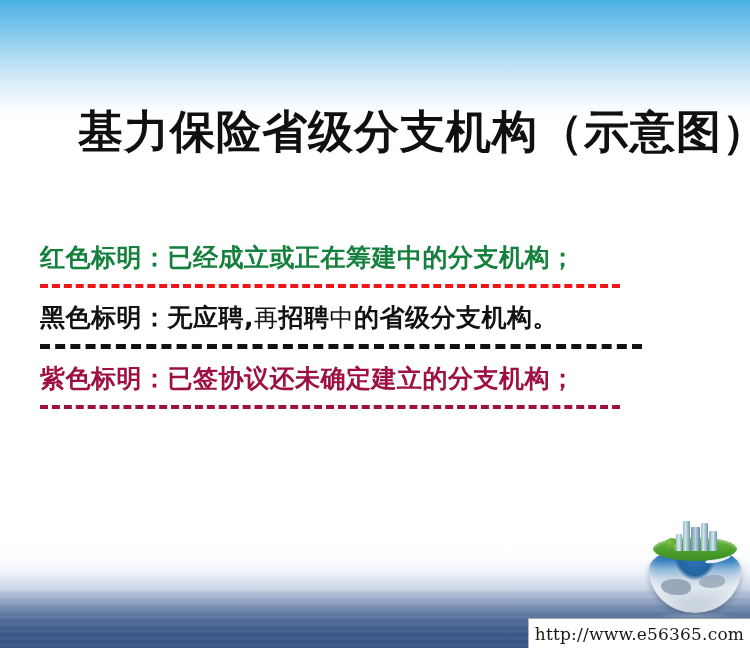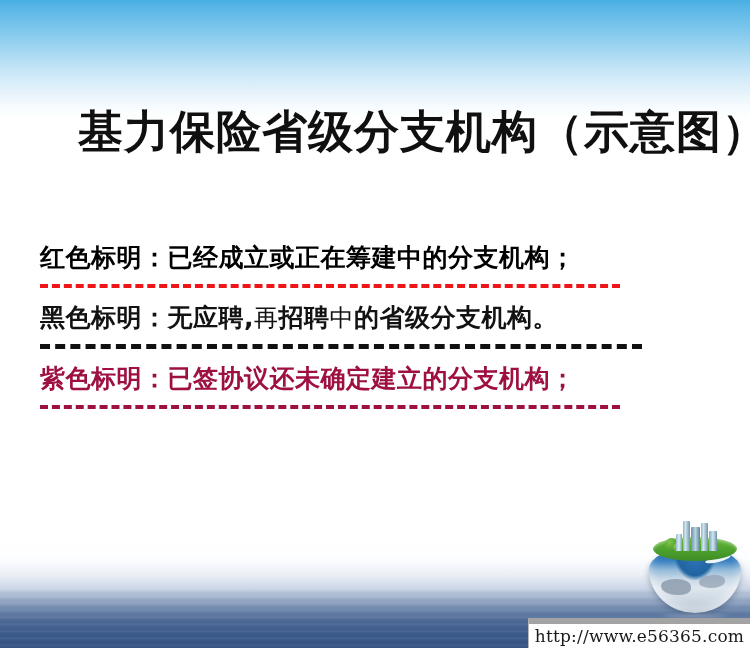--- a/index.html
+++ b/index.html
@@ -99,21 +99,21 @@
   .legend-text {
     font-family: "DejaVu Sans", "Liberation Sans", sans-serif;
     font-size: 25px;
     font-weight: bold;
     line-height: 40px;
     white-space: nowrap;
     letter-spacing: 0.5px;
   }
   .legend-text .thin { font-weight: normal; font-size: 24px; }
 
-  .c-red   { color: #000000; }
+  .c-red   { color: #15803d; }
   .c-plum  { color: #9d1041; }
   .c-black { color: #121212; }
 
   .rule {
     height: 0;
     margin: 6px 0 10px 0;
   }
   .rule-red {
     border-top: 4px dashed #ee1417;
     width: 580px;
@@ -232,21 +232,21 @@
   }
 
   
   .url-box {
     position: absolute;
     left: 528px;
     top: 618px;
     width: 222px;
     height: 30px;
     background: #ffffff;
-    border-top: 6px solid #a3a3a3;
+    border-top: 1px solid #a3a3a3;
     border-left: 1px solid #b9b9b9;
     display: flex;
     align-items: center;
     justify-content: center;
     box-sizing: border-box;
   }
   .url-text {
     font-family: "DejaVu Serif", "Liberation Serif", serif;
     font-size: 17px;
     color: #1a1a1a;

